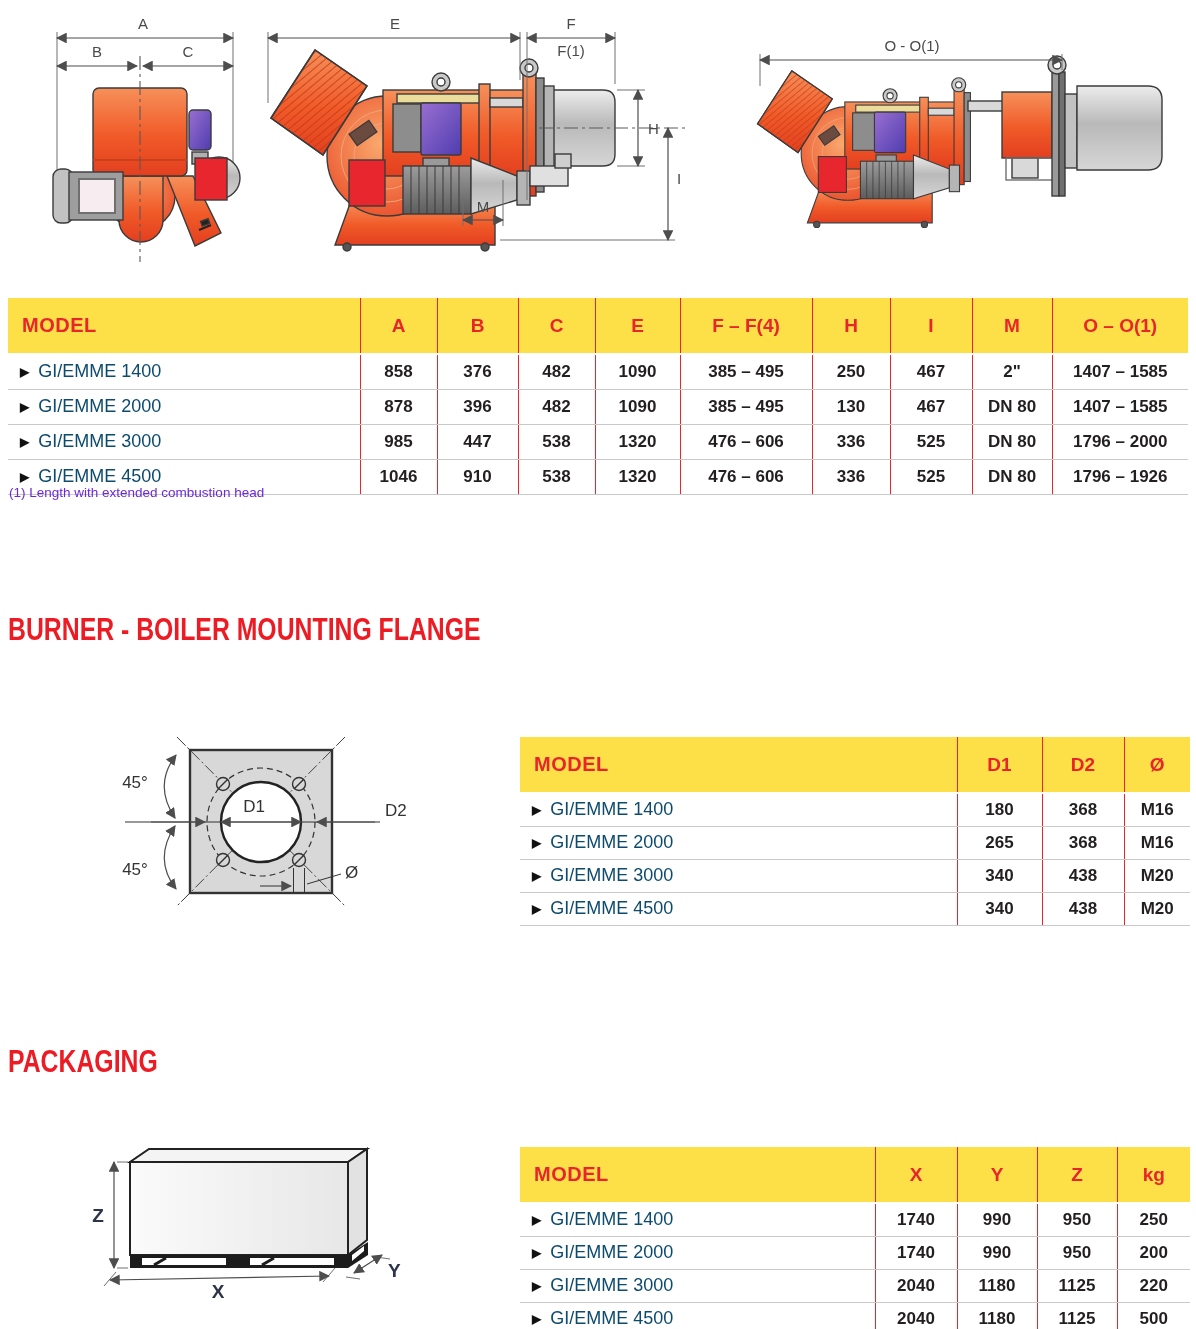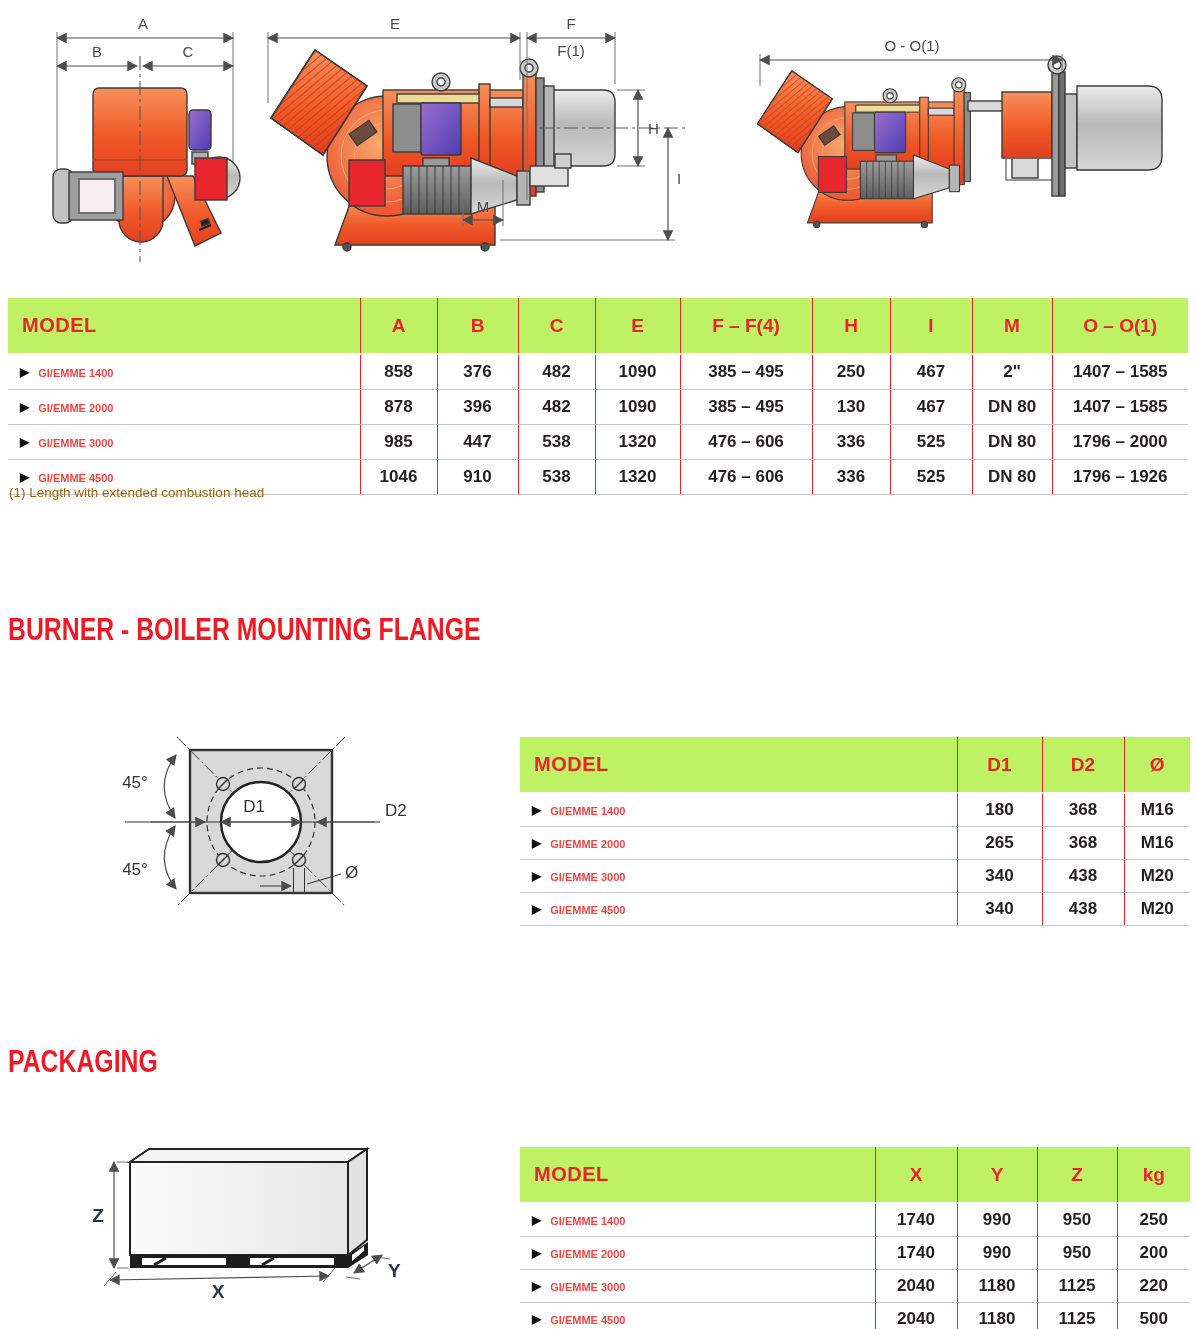--- a/index.html
+++ b/index.html
@@ -3,34 +3,34 @@
 <meta charset="utf-8">
 <style>
   * { box-sizing: border-box; }
   html,body { margin:0; padding:0; background:#ffffff; font-family:"Liberation Sans", sans-serif; }
   .page { position:relative; width:1196px; height:1329px; background:#fff; overflow:hidden; }
 
   .section-title { position:absolute; color:#ed1c24; font-weight:bold; font-size:31px;
                    transform:scaleX(0.80); transform-origin:left center; white-space:nowrap; letter-spacing:0; }
 
   table.spec { border-collapse:collapse; table-layout:fixed; position:absolute; }
-  table.spec thead th { background:#bef264; color:#e8252c; font-weight:bold; height:42px; padding:16px;
+  table.spec thead th { background:#fde047; color:#e8252c; font-weight:bold; height:42px; padding:16px;
                         border-bottom:2px solid #ffffff; }
   table.spec thead th.c-model { text-align:left; padding-left:14px; font-size:20px; letter-spacing:0.5px; }
   table.spec th.c-val, table.spec td.c-val { border-left:1.5px solid #e8252c; text-align:center; }
   table.spec thead th.c-val { font-size:19px; }
   table.spec tbody td { border-bottom:1px solid #c9c9c9; background:#fff; color:#231f20;
                         font-size:17px; font-weight:bold; padding:0; }
   table.spec tbody td.c-model { text-align:left; padding-left:12px; }
   table.main tbody td { height:35px; }
   table.small tbody td { height:33px; }
   .tri { font-size:12px; margin-right:9px; color:#111; display:inline-block; transform:translateY(-1.5px); }
-  .mname { font-size:11px; font-weight:bold; color:#ef4444; }
-
-  .footnote { position:absolute; font-size:13.5px; color:#a16207; }
+  .mname { font-size:18px; font-weight:normal; color:#0c4a6e; }
+
+  .footnote { position:absolute; font-size:13.5px; color:#6d28d9; }
 
   svg { position:absolute; overflow:visible; }
   svg text { font-family:"Liberation Sans", sans-serif; }
   .dimtxt  { font-size:15px; fill:#4a4a4a; }
   .dimtxt2 { font-size:17px; fill:#333333; }
   .pkgtxt  { font-size:19px; font-weight:bold; fill:#2c3547; }
   .dimline { stroke:#4d4d4d; stroke-width:1.2; fill:none; }
   .extline { stroke:#707070; stroke-width:1; fill:none; }
   .cline   { stroke:#5a5a5a; stroke-width:1.1; stroke-dasharray:14 4 3 4; fill:none; }
   .thin    { stroke:#333; stroke-width:1; fill:none; }

